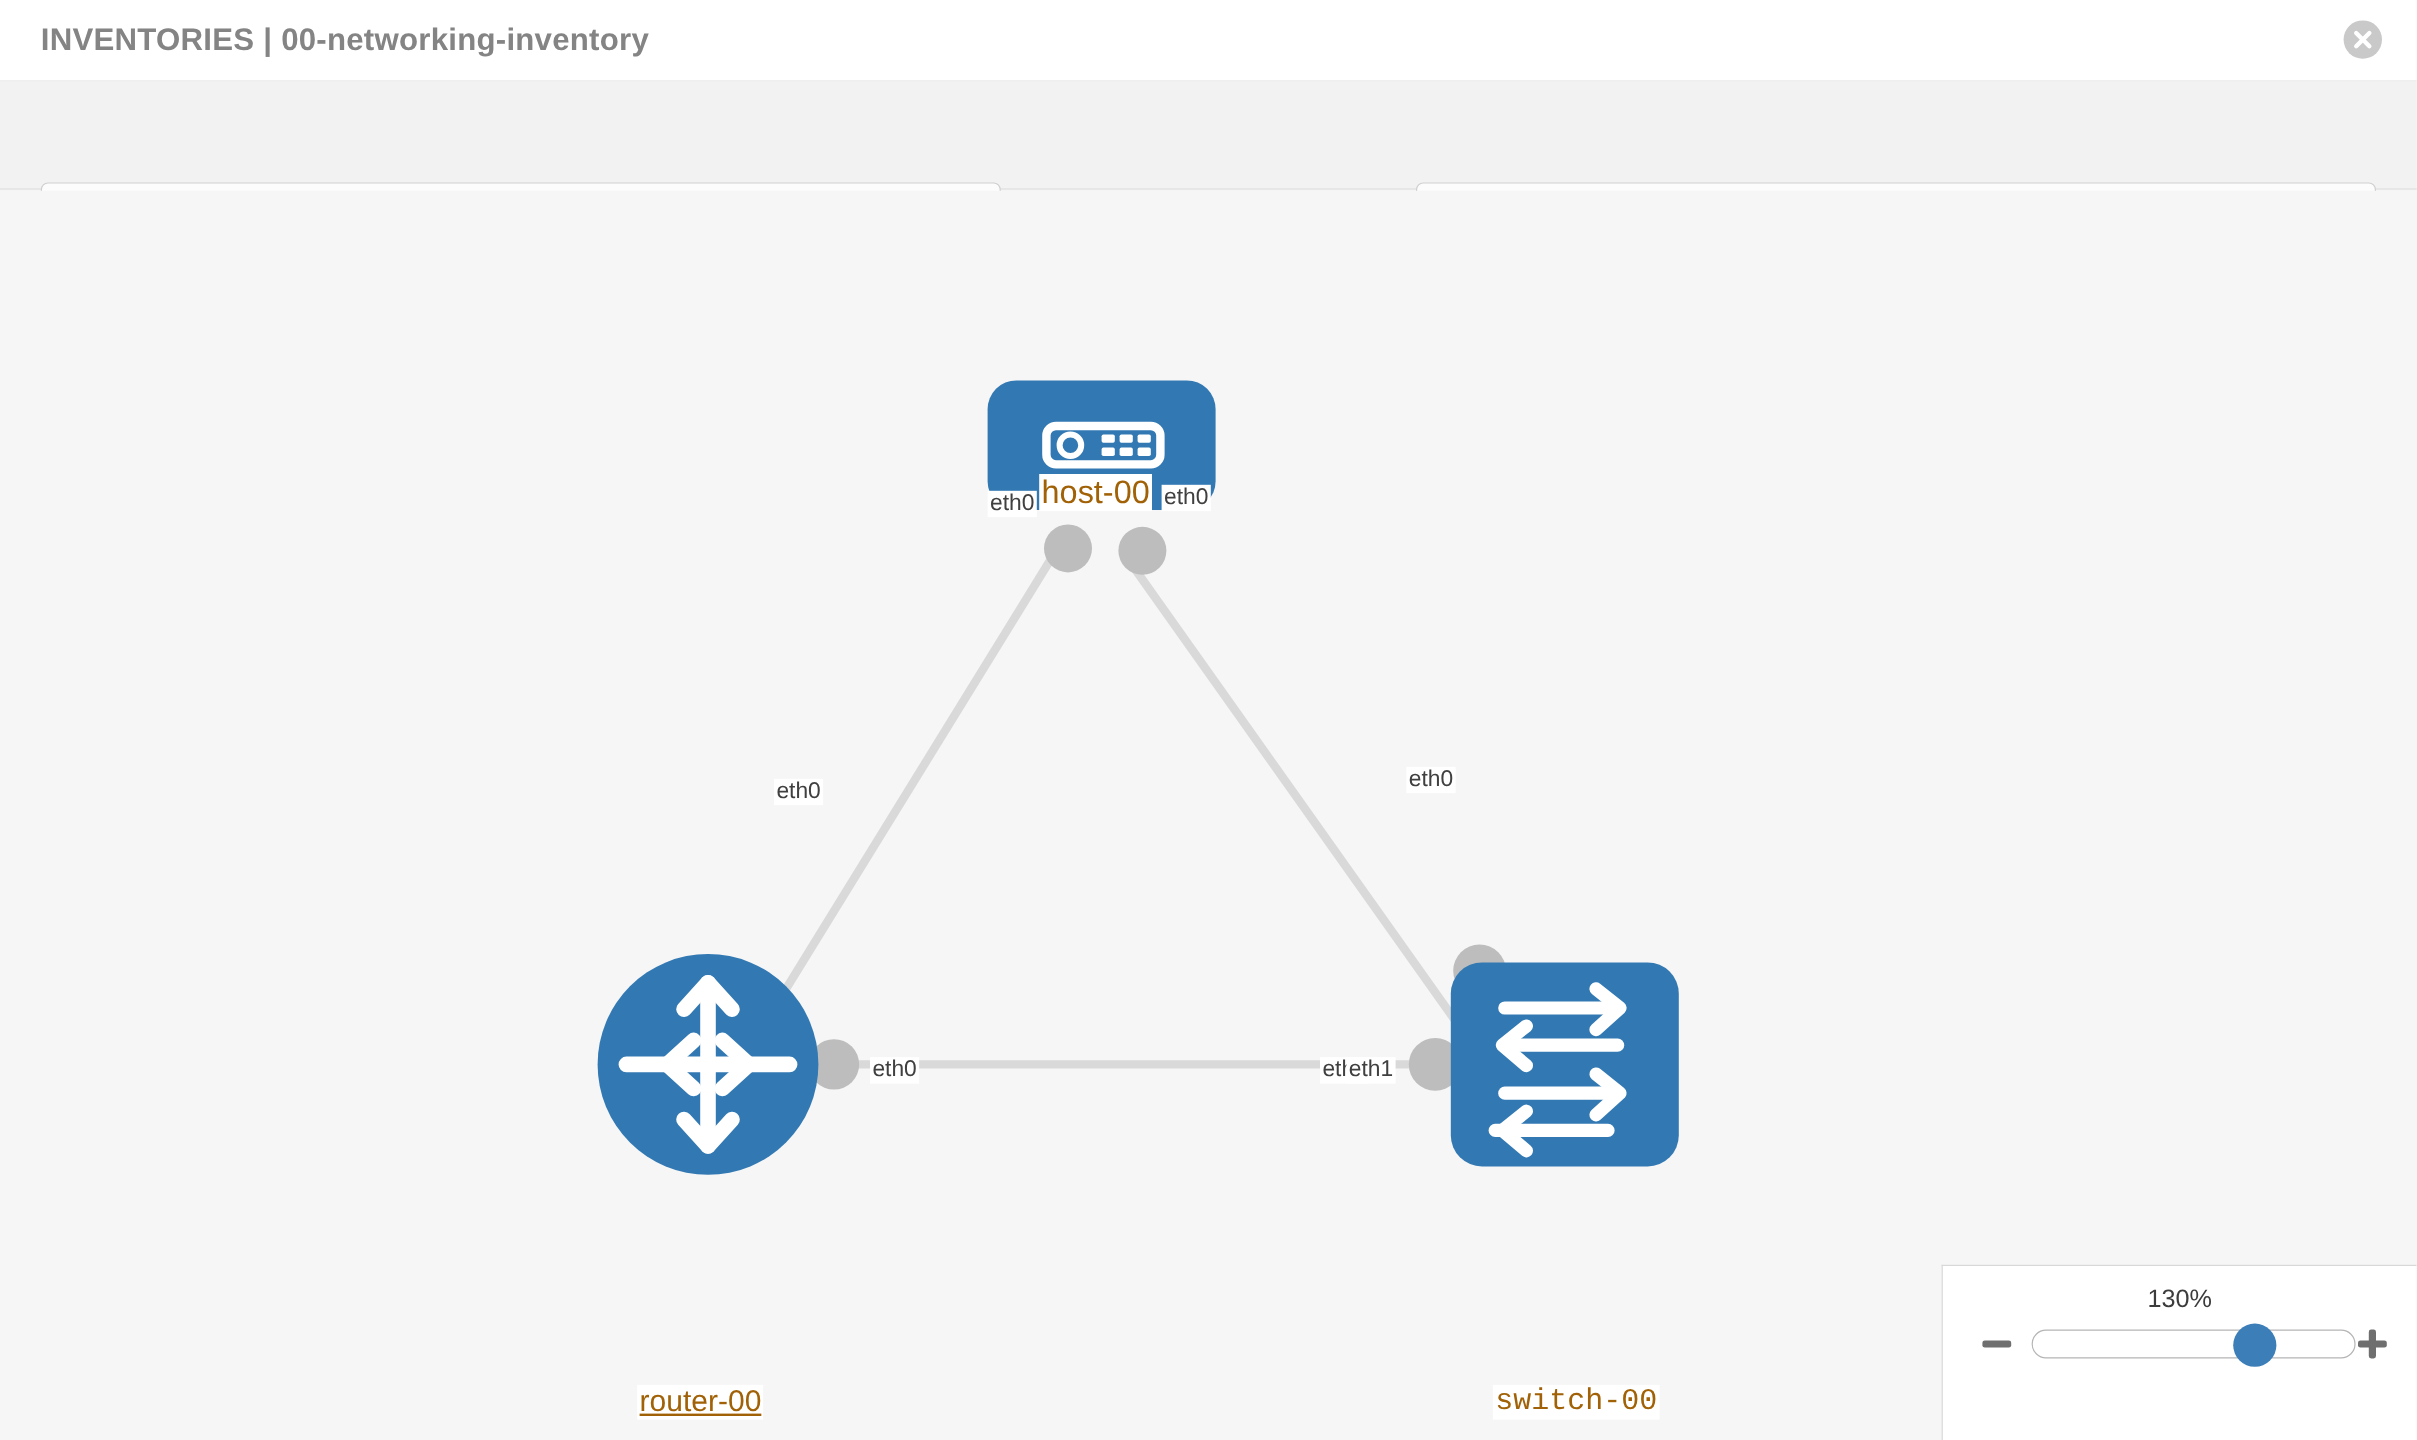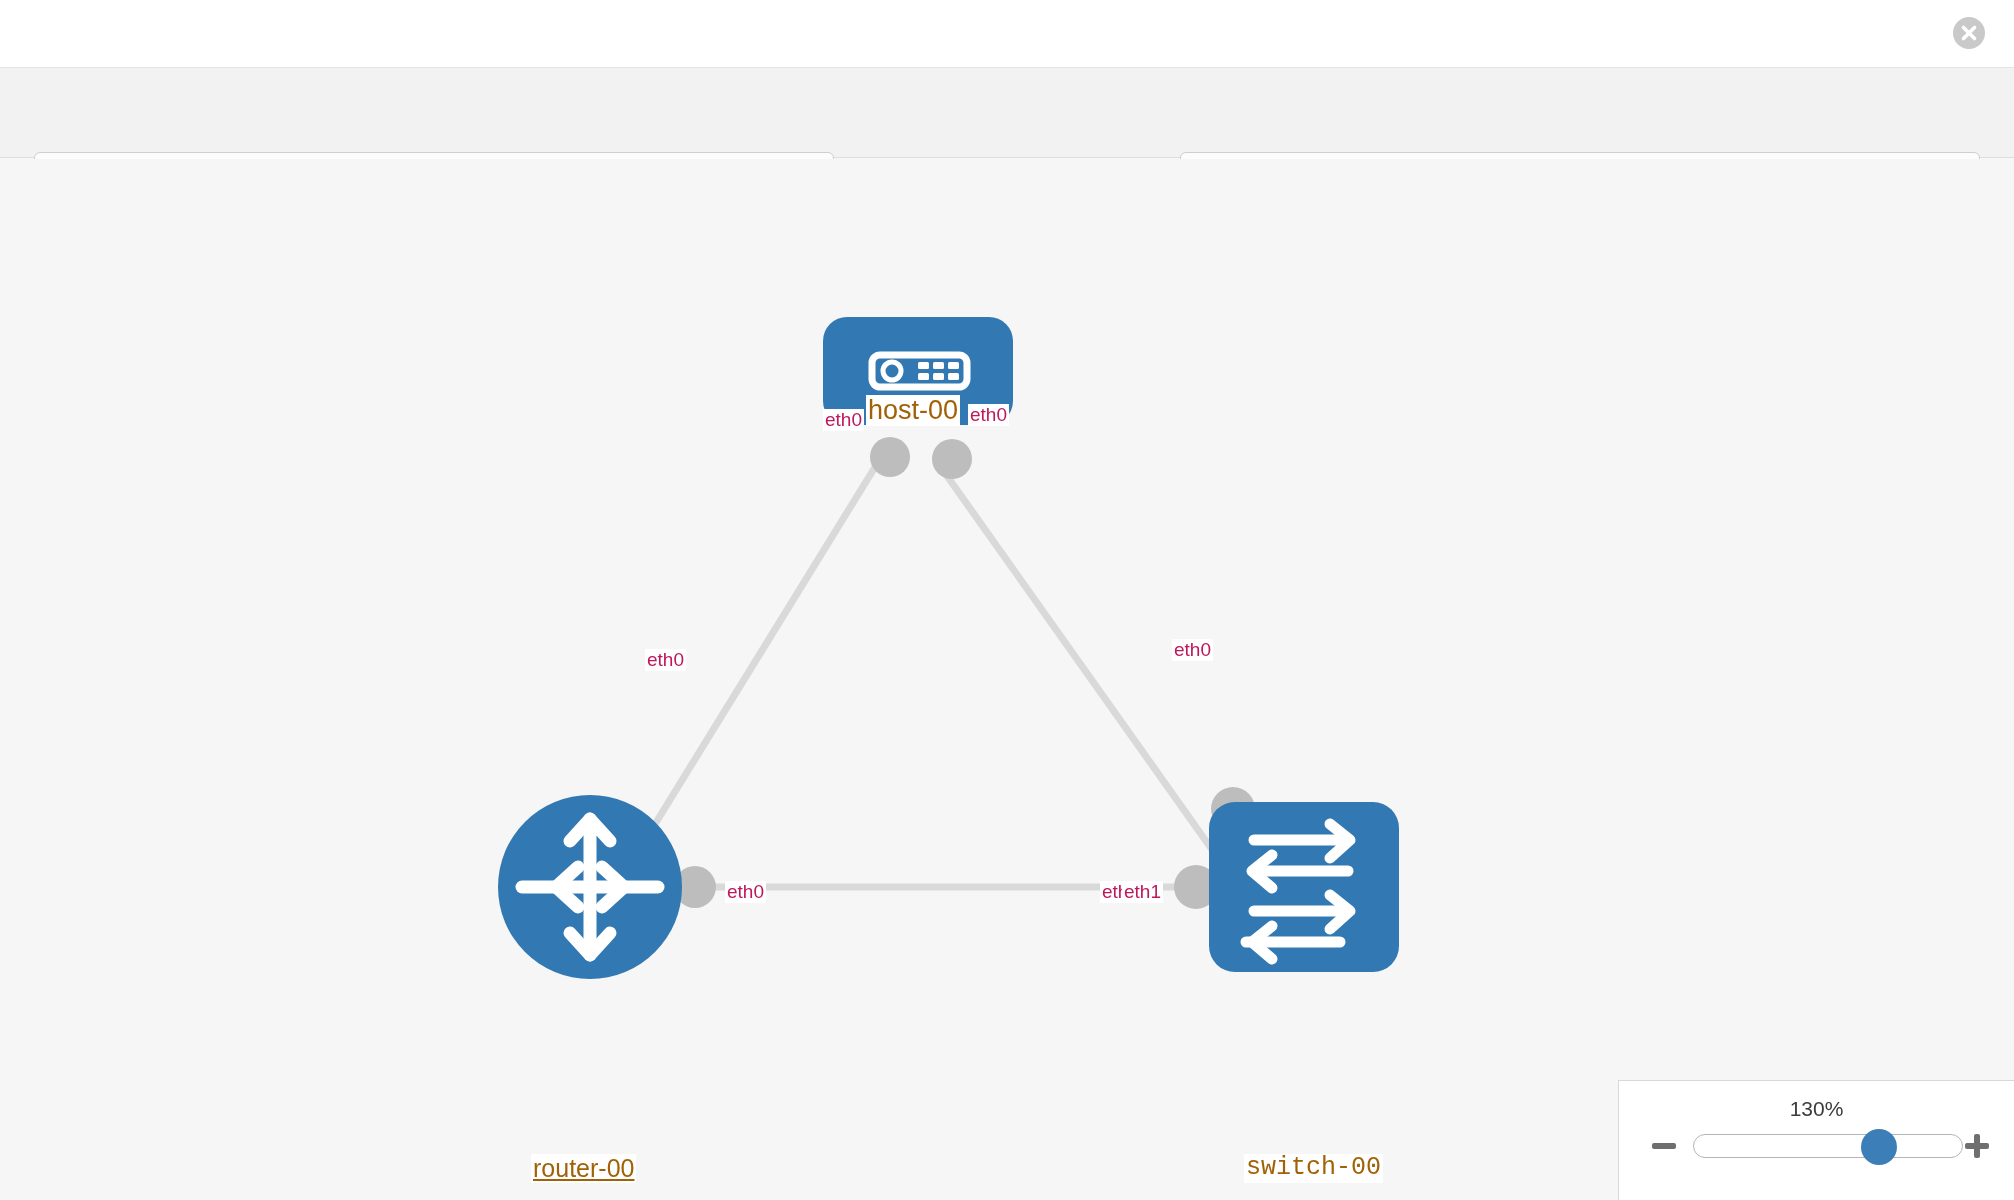--- a/index.html
+++ b/index.html
@@ -77,31 +77,31 @@
   .node-label {
     position: absolute;
     font-size: 25px; color: #a16207;
     background: #ffffff;
     white-space: nowrap;
     padding: 0 2px;
     line-height: 1.15;
   }
   .if-label {
     position: absolute;
-    font-size: 19px; color: #be185d;
+    font-size: 19px; color: #404040;
     background: #ffffff;
     white-space: nowrap;
     padding: 0 2px;
     line-height: 1.15;
   }
 
   
   .zoom-panel {
     position: absolute; right: 0; bottom: 0;
-    width: 396px; height: 120px;
+    width: 396px; height: 146px;
     background: #ffffff;
     border: 1px solid #d8d8d8;
     border-right: none; border-bottom: none;
   }
   .zoom-value {
     position: absolute; top: 16px; left: 0; right: 0;
     text-align: center;
     font-size: 21px; color: #3c3c3c;
   }
   .zoom-minus, .zoom-plus {
@@ -125,20 +125,21 @@
     background: #3c7eb8;
     cursor: pointer;
   }
 </style>
 </head>
 <body>
 
 <div class="app">
 
   <div class="header">
+    <div class="page-title">INVENTORIES | 00-networking-inventory</div>
     <div class="close-btn">
       <svg width="34" height="34" viewBox="0 0 34 34">
         <circle cx="17" cy="17" r="16" fill="#c9c9c9"></circle>
         <path d="M11.5 11.5 L22.5 22.5 M22.5 11.5 L11.5 22.5" stroke="#ffffff" stroke-width="3.6" stroke-linecap="round"></path>
       </svg>
     </div>
   </div>
 
   <div class="toolbar">
 

